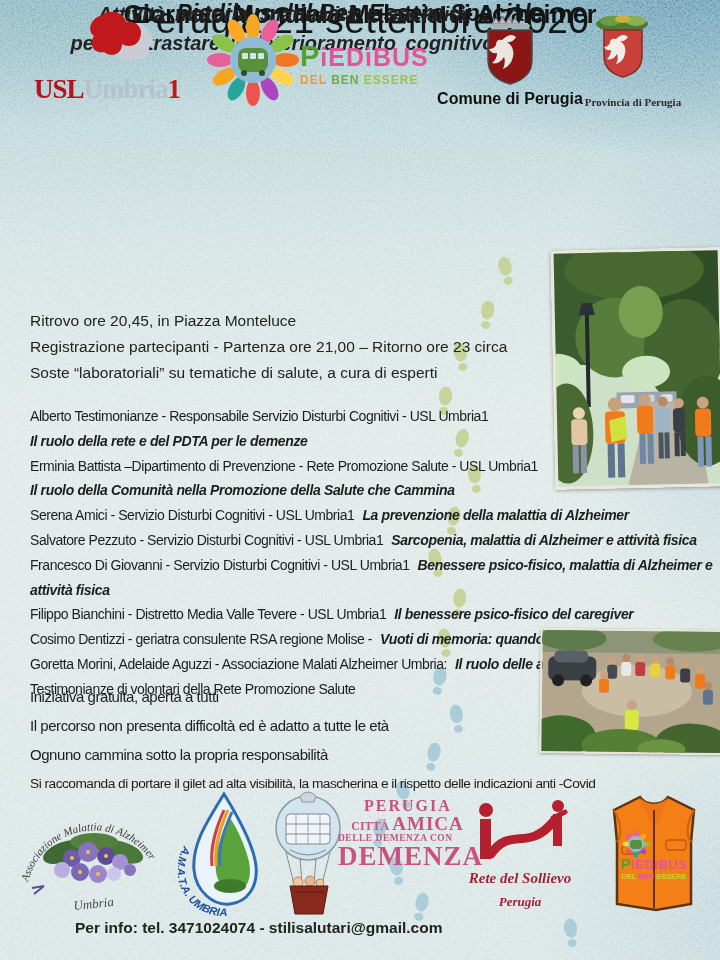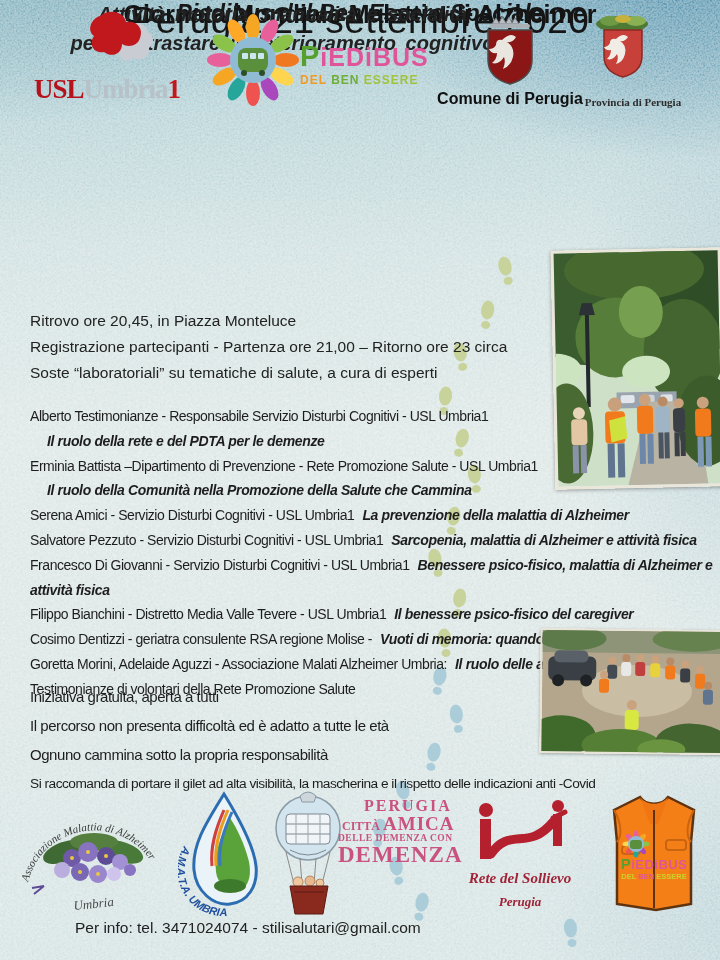--- a/index.html
+++ b/index.html
@@ -24,27 +24,27 @@
   .subtitle1{left:0;top:176;width:720px;text-align:center;font-size:23px;font-weight:bold;font-style:italic;color:#171717;}
   .subtitle2{left:0;top:206;width:720px;text-align:center;font-size:25px;font-weight:bold;color:#141414;}
   .motto{left:0;top:254;width:565px;text-align:center;font-size:20px;font-weight:bold;font-style:italic;line-height:29px;color:#222;word-spacing:4px;}
 
   .schedule{left:30px;top:308px;width:690px;font-size:15.5px;line-height:26px;color:#222;}
   .schedule div{white-space:nowrap;}
 
   .speakers{left:30px;top:404px;width:694px;font-size:14px;letter-spacing:-0.45px;line-height:24.8px;color:#1d1d1d;}
   .speakers .sline.nw{white-space:nowrap;}
   .speakers .topic{font-weight:bold;font-style:italic;margin-left:8px;letter-spacing:-0.35px;}
-  .speakers .topic.solo{margin-left:17px;}
+  .speakers .topic.solo{margin-left:0;}
 
   .info{left:30px;top:682px;width:695px;font-size:15px;letter-spacing:-0.45px;line-height:29px;color:#1d1d1d;}
   .info div{white-space:nowrap;}
   .info .sm{font-size:13.7px;letter-spacing:-0.5px;}
 
-  .footer{left:75px;top:919px;font-size:15.5px;color:#222;}
+  .footer{left:75px;top:919px;font-size:15.5px;color:#222;font-weight:bold;}
 
   
   .usl-logo{left:22px;top:8px;width:170px;height:100px;font-family:Liberation Serif, serif;}
   .usl-text{position:absolute;left:0;top:66px;width:170px;text-align:center;font-size:27px;font-weight:bold;letter-spacing:-1px;}
   .usl-text .u1{color:#b5121b;}
   .usl-text .u2{color:#b7c1c8;font-weight:bold;}
   .usl-text .u3{color:#c2181c;}
 
   .pb-flower{left:205px;top:12px;width:96px;height:96px;}
   .pb-text{left:300px;top:40px;width:150px;}
@@ -63,24 +63,24 @@
   
   .photo1{left:553px;top:249px;width:164px;height:233px;transform:rotate(-1.2deg);border:3px solid #eae6da;box-shadow:0 1px 4px rgba(0,0,0,.35);}
   .photo2{left:540px;top:629px;width:180px;height:121px;transform:rotate(.6deg);border:2px solid #e8e4d8;box-shadow:0 1px 3px rgba(0,0,0,.3);}
 
   
   .alz-logo{left:14px;top:790px;width:160px;height:128px;}
   .amata-logo{left:178px;top:788px;width:88px;height:130px;}
   .balloon-logo{left:270px;top:788px;width:78px;height:132px;}
   .citta-text{left:338px;top:798px;width:135px;font-family:"Liberation Serif",serif;color:#c9527e;line-height:1.02;}
   .citta-text .c1{font-size:16px;font-weight:bold;letter-spacing:2px;margin-left:26px;}
-  .citta-text .c2{font-size:12px;font-weight:bold;margin-left:4px;}
+  .citta-text .c2{font-size:12px;font-weight:bold;margin-left:4px;text-align:center;}
   .citta-text .c2 b{font-size:19px;letter-spacing:1px;}
   .citta-text .c3{font-size:9.5px;font-weight:bold;letter-spacing:.5px;}
-  .citta-text .c4{font-size:23px;font-weight:bold;letter-spacing:1px;}
+  .citta-text .c4{font-size:27px;font-weight:bold;letter-spacing:1px;}
   .rete-logo{left:468px;top:798px;width:104px;height:118px;text-align:center;}
   .rete-name{position:absolute;left:-8px;top:72px;width:120px;font-family:"Liberation Serif",serif;font-style:italic;font-weight:bold;font-size:15px;color:#a02438;}
   .rete-city{position:absolute;left:0;top:96px;width:104px;font-family:"Liberation Serif",serif;font-style:italic;font-weight:bold;font-size:13px;color:#a02438;}
   .vest-logo{left:592px;top:790px;width:124px;height:124px;}
   .vest-txt{position:absolute;left:12px;top:66px;width:100px;text-align:center;line-height:1.1;}
   .vest-l1{font-size:13px;font-weight:bold;letter-spacing:.5px;color:#e0559a;}
   .vest-l1 .pgreen{color:#55a02e;font-size:15px;}
   .vest-l2{font-size:7.5px;font-weight:bold;color:#c9d42a;}
   .vest-l2 .w2{color:#e0559a;}
 </style>

